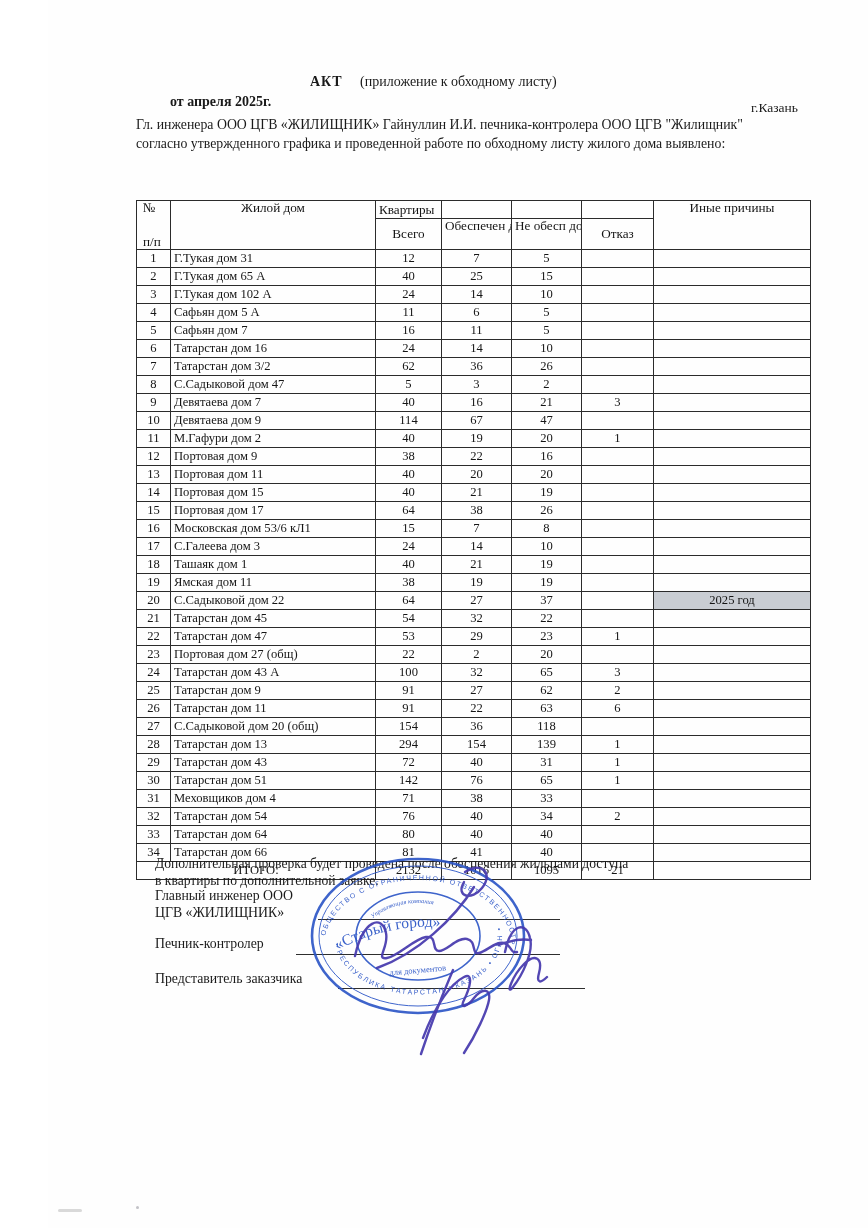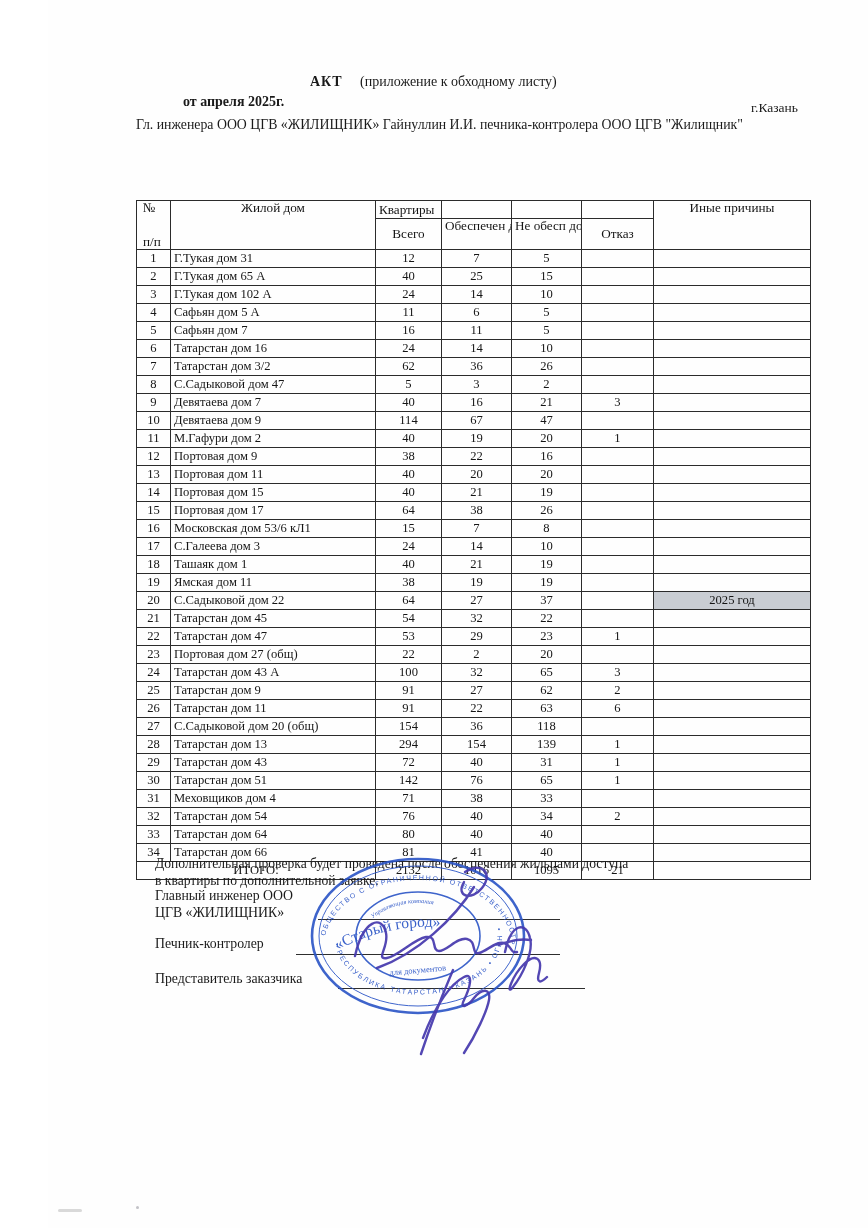--- a/index.html
+++ b/index.html
@@ -5,21 +5,21 @@
   html,body{margin:0;padding:0;background:#ffffff;}
   .page{
     position:relative;width:868px;height:1228px;background:#fefefe;
     font-family:"Liberation Serif","DejaVu Serif",serif;color:#1a1a1a;overflow:hidden;margin-left:48px;
   }
   .abs{position:absolute;}
   
   .title-line{top:74px;left:262px;font-size:14px;}
   .title-line .t-main{font-weight:bold;letter-spacing:1px;}
   .title-line .t-suffix{margin-left:14px;}
-  .date-line{top:94px;left:135px;font-size:14px;font-weight:bold;}
+  .date-line{top:94px;left:122px;font-size:14px;font-weight:bold;}
   .city{top:100px;left:703px;font-size:13.5px;}
   .intro{top:115px;left:88px;width:700px;font-size:13.8px;line-height:19.3px;}
   .intro div{white-space:nowrap;}
   
   .tbl-wrap{top:200px;left:88px;}
   table.doc{border-collapse:collapse;table-layout:fixed;width:674px;color:#151515;}
   table.doc th,table.doc td{
     border:1px solid #2b2b2b;padding:0 3px;height:17px;line-height:1.05;
     font-size:12.6px;font-weight:normal;overflow:hidden;white-space:nowrap;
   }
@@ -50,20 +50,21 @@
 <div class="page">
 
   <div class="abs title-line">
     <span class="t-main">АКТ</span>
     <span class="t-suffix">(приложение к обходному листу)</span>
   </div>
   <div class="abs date-line">от  апреля  2025г.</div>
   <div class="abs city">г.Казань</div>
   <div class="abs intro">
     <div>Гл. инженера  ООО ЦГВ  «ЖИЛИЩНИК»  Гайнуллин И.И.  печника-контролера ООО ЦГВ "Жилищник"</div>
+    <div>согласно утвержденного графика и проведенной  работе по обходному листу жилого дома выявлено:</div>
   </div>
 
   <div class="abs tbl-wrap">
     <table class="doc">
       <colgroup>
         <col style="width:34px">
           <col style="width:205px">
           <col style="width:66px">
         <col style="width:70px">
           <col style="width:70px">

